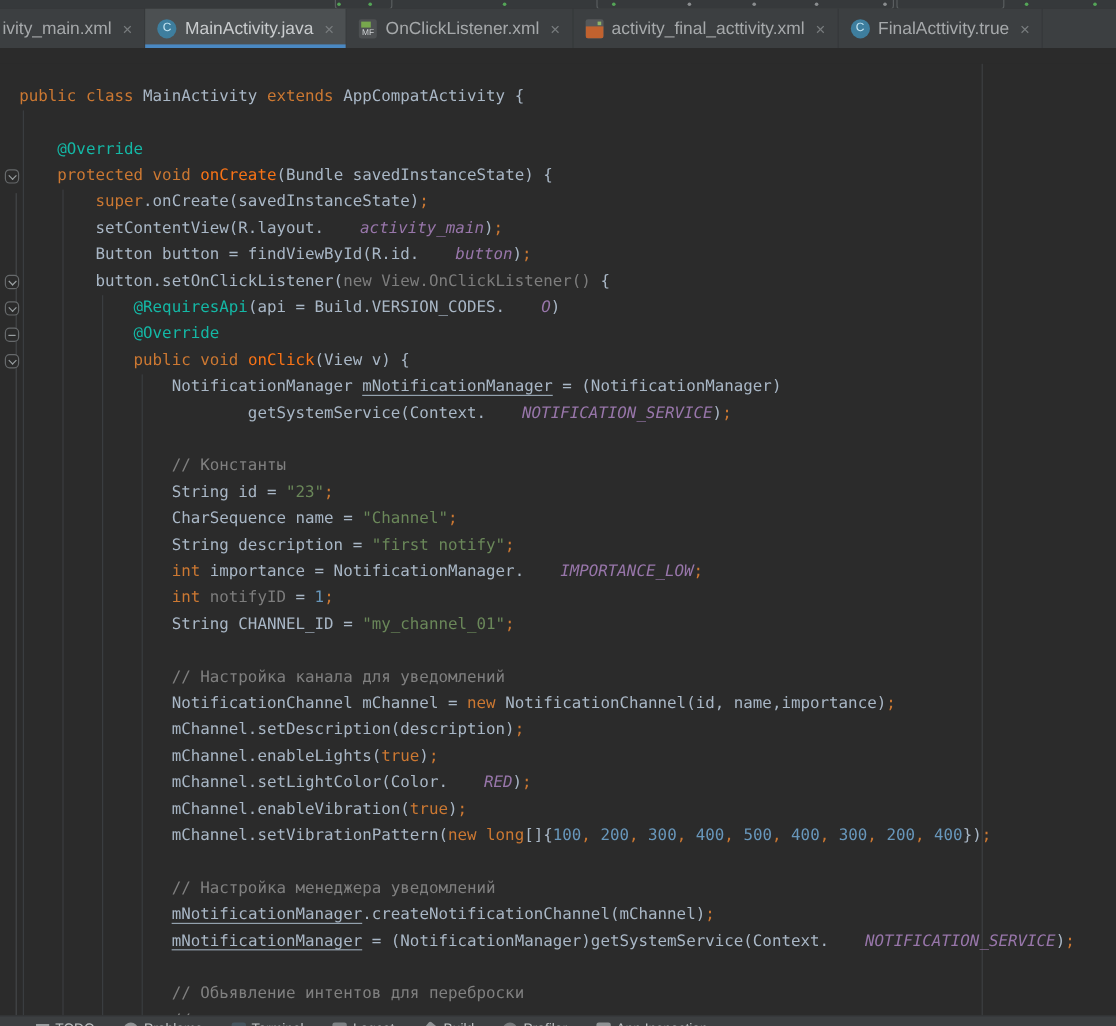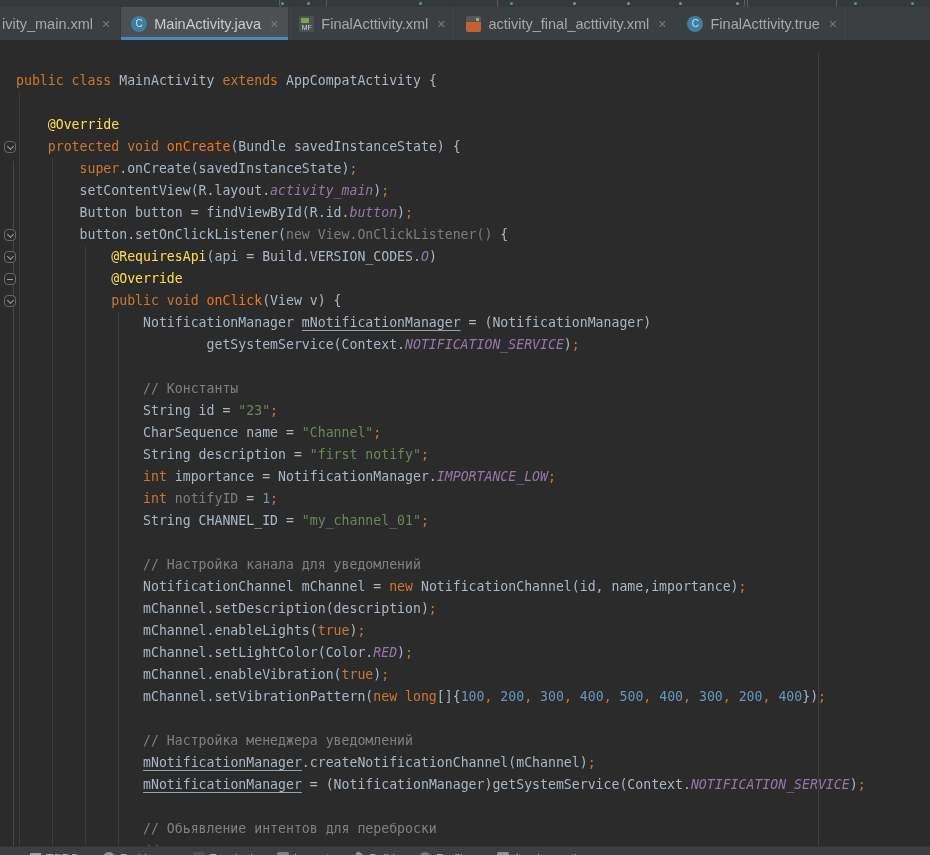--- a/index.html
+++ b/index.html
@@ -39,25 +39,25 @@
   .fold-line{position:absolute;left:13px;top:108px;bottom:0;width:1px;background:#45484a;}
   .fold-marker{position:absolute;left:4px;width:12px;height:12px;border:1px solid #66696b;border-radius:4px;
                box-sizing:border-box;background:#2b2b2b;}
   .fold-marker.chevron::before{content:"";position:absolute;left:3px;top:2px;width:4px;height:4px;
                border-right:1.4px solid #9aa0a2;border-bottom:1.4px solid #9aa0a2;transform:rotate(45deg);}
   .fold-marker.minus::before{content:"";position:absolute;left:2px;top:4.5px;width:6px;height:1.5px;background:#9aa0a2;}
   .code{position:absolute;left:16px;top:17px;font-size:13.2px;line-height:22px;white-space:pre;color:#a9b7c6;}
   .code-line{height:22px;}
   .t-k{color:#cc7832;}
   .t-m{color:#f97316;}
-  .t-a{color:#fde047;}
+  .t-a{color:#14b8a6;}
   .t-s{color:#6a8759;}
   .t-n{color:#6897bb;}
   .t-c{color:#808080;margin-top:20px;}
-  .t-f{color:#9876aa;font-style:italic;}
+  .t-f{color:#9876aa;font-style:italic;margin-left:30px;}
   .t-g{color:#7d7d7d;}
   .t-d{color:#a9b7c6;}
   .t-u{color:#a9b7c6;text-decoration:underline;text-underline-offset:3px;text-decoration-thickness:1px;text-decoration-color:#93a1ad;}
   
   .bottom-bar{position:absolute;top:846px;left:0;width:930px;height:22px;background:#3c3f41;border-top:1px solid #313335;
               display:flex;align-items:center;gap:24px;padding-left:30px;box-sizing:border-box;
               font-family:"Liberation Sans",sans-serif;font-size:11.5px;color:#bdc0c2;}
   .bb-item{display:flex;align-items:center;gap:5px;}
   .bb-icon{width:12px;height:12px;display:inline-block;flex:none;}
   .bb-icon.todo-icon{background:repeating-linear-gradient(#9a9da0 0 2px,transparent 2px 5px);width:11px;height:11px;margin-top:1px;}
@@ -96,21 +96,21 @@
       <span class="icon icon-java-class">
         <span class="glyph">C</span>
       </span>
       <span>MainActivity.java</span>
       <span class="tab-close">×</span>
     </div>
     <div class="tab">
       <span class="icon icon-manifest">
         <span class="glyph">MF</span>
       </span>
-      <span>FinalActtivity.xml</span>
+      <span>OnClickListener.xml</span>
       <span class="tab-close">×</span>
     </div>
     <div class="tab">
       <span class="icon icon-xml-layout"><span class="glyph"></span></span>
       <span>activity_final_acttivity.xml</span>
       <span class="tab-close">×</span>
     </div>
     <div class="tab">
       <span class="icon icon-java-class">
         <span class="glyph">C</span>

